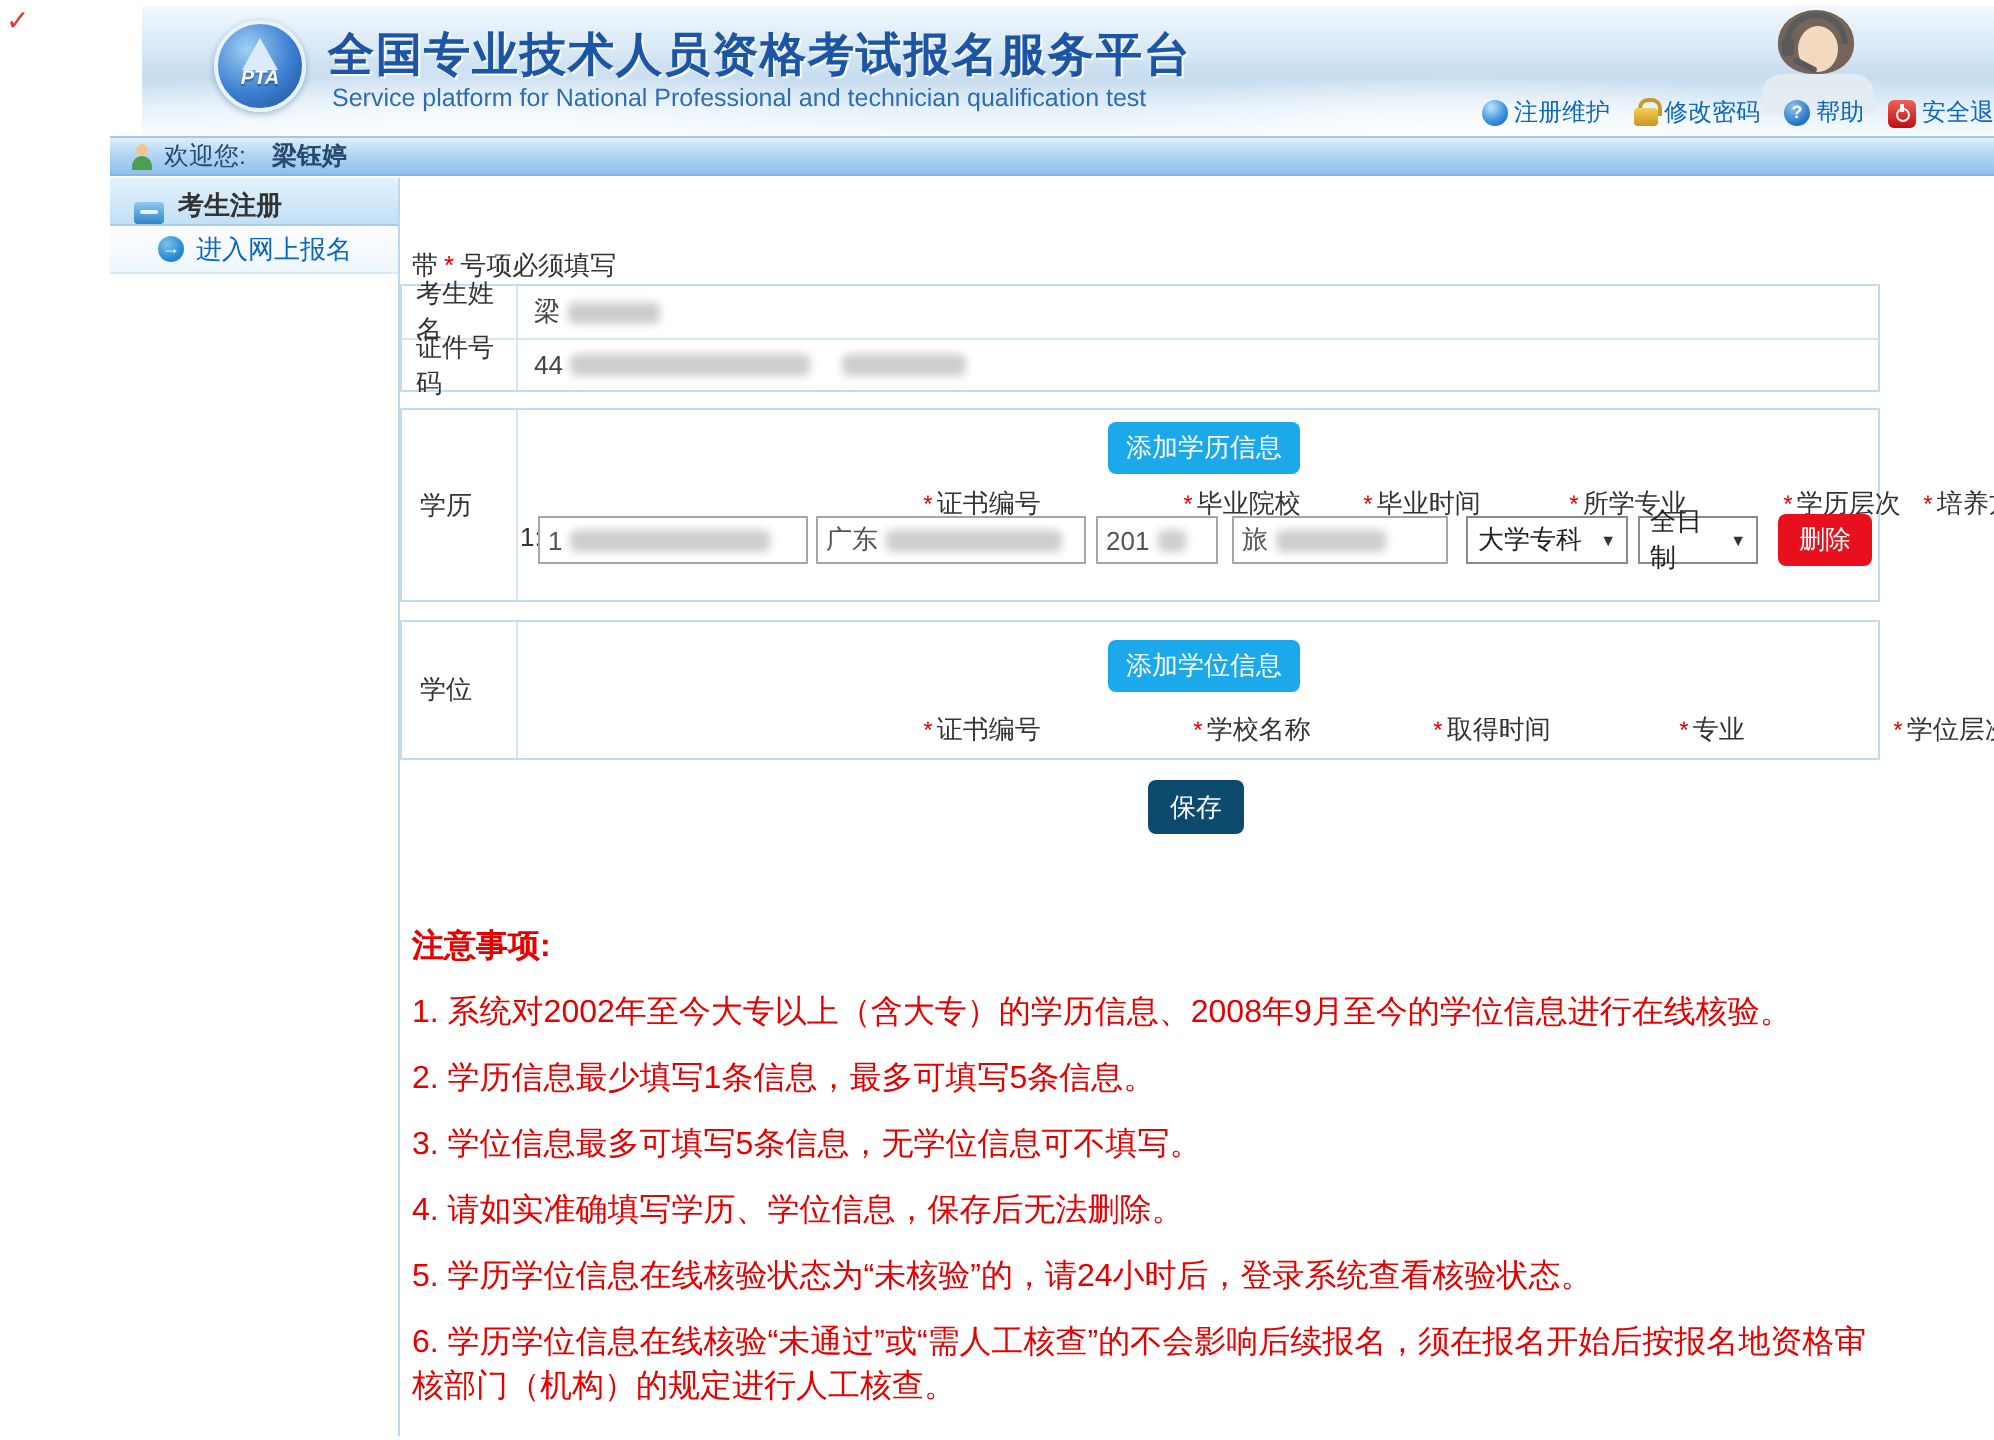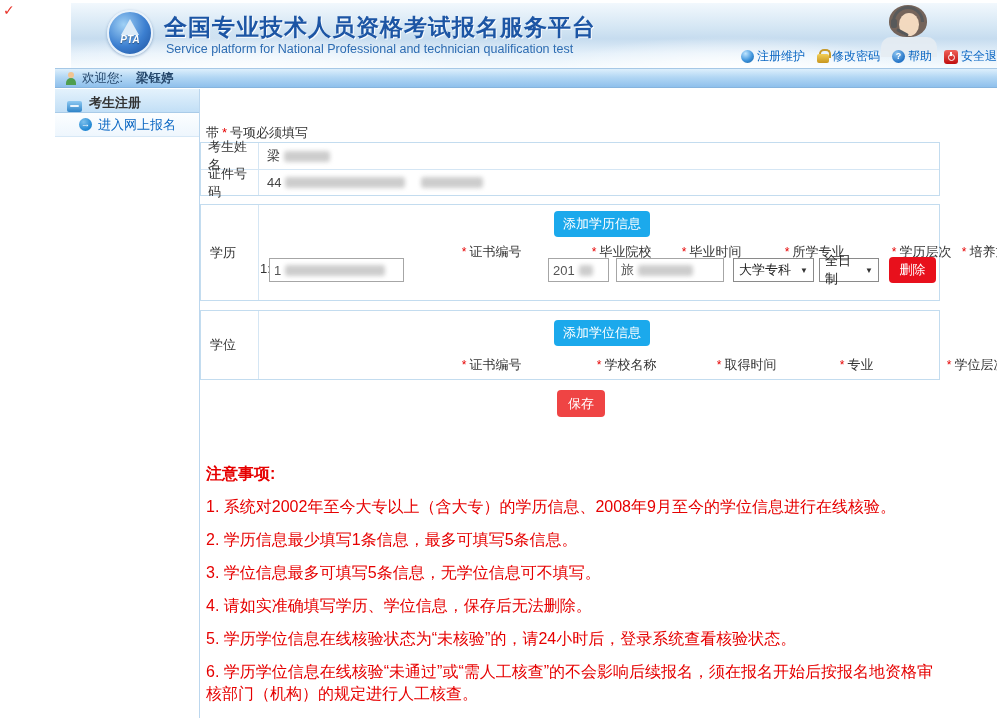--- a/index.html
+++ b/index.html
@@ -103,34 +103,34 @@
   .cell-value { padding-left:8px; display:flex; align-items:center; color:#444; }
   .blur-bar { display:inline-block; height:11px; background:#cdcdcd; border-radius:3px; filter:blur(2px); margin-left:4px; vertical-align:middle; }
 
   .blk-xueli { top:201px; height:97px; }
   .blk-xuewei { top:307px; height:70px;padding-left:22px; }
   .sec-label { position:absolute; left:0; top:0; bottom:0; width:58px; border-right:1px solid #d5e6f4;
     display:flex; align-items:center; padding-left:9px; font-size:13px; color:#333; }
   .btn-add { position:absolute; left:353px; width:96px; height:26px; background:#1ba9ec; color:#fff;
     border:none; border-radius:4px; font-size:13px; cursor:pointer;
     font-family:"Liberation Sans","DejaVu Sans",sans-serif; }
-  .colhead { position:absolute; transform:translateX(-50%); font-size:13px; color:#333; white-space:nowrap;font-family:Liberation Mono, monospace; }
+  .colhead { position:absolute; transform:translateX(-50%); font-size:13px; color:#333; white-space:nowrap; }
   .colhead .star { font-size:12px; margin:0 2px 0 0; }
 
   .row-idx { position:absolute; left:59px; top:56px; font-size:13px; color:#333; }
   .inp { position:absolute; top:53px; height:24px; border:1px solid #a6a6a6; background:#fff;
     display:flex; align-items:center; padding-left:4px; font-size:13px; color:#555; overflow:hidden; }
   .sel { position:absolute; top:53px; height:24px; border:1px solid #8a8a8a; background:#fff;
     display:flex; align-items:center; justify-content:space-between; padding:0 5px; font-size:13px; color:#222; cursor:pointer; }
   .sel .arr { font-size:8px; color:#333; margin-left:4px; }
   .btn-del { position:absolute; left:688px; top:52px; width:47px; height:26px; background:#e8101c; color:#fff;
     border:none; border-radius:4px; font-size:13px; cursor:pointer;
     font-family:"Liberation Sans","DejaVu Sans",sans-serif; }
 
-  .btn-save { position:absolute; left:502px; top:387px; width:48px; height:27px; background:#ef4444; color:#fff;
+  .btn-save { position:absolute; left:519px; top:387px; width:48px; height:27px; background:#0c4a6e; color:#fff;
     border:none; border-radius:4px; font-size:13px; cursor:pointer;
     font-family:"Liberation Sans","DejaVu Sans",sans-serif; }
 
   
   .notes { position:absolute; left:151px; top:460px; width:738px; color:#e60000; font-size:16px; }
   .notes p { line-height:22px; margin-bottom:11px; }
   .notes .nt { font-weight:bold; }
 </style>
 </head>
 <body>
@@ -222,20 +222,24 @@
     <span class="colhead" style="left:420px; top:38px"><span class="star">*</span><span>毕业院校</span></span>
     <span class="colhead" style="left:510px; top:38px"><span class="star">*</span><span>毕业时间</span></span>
     <span class="colhead" style="left:613px; top:38px"><span class="star">*</span><span>所学专业</span></span>
     <span class="colhead" style="left:720px; top:38px"><span class="star">*</span><span>学历层次</span></span>
     <span class="colhead" style="left:790px; top:38px"><span class="star">*</span><span>培养方式</span></span>
 
     <span class="row-idx">1:</span>
     <div class="inp" style="left:68px; width:135px">
       <span>1</span>
       <span class="blur-bar" style="width:100px"></span>
+    </div>
+    <div class="inp" style="left:207px; width:135px">
+      <span>广东</span>
+      <span class="blur-bar" style="width:88px"></span>
     </div>
     <div class="inp" style="left:347px; width:61px">
       <span>201</span>
       <span class="blur-bar" style="width:14px"></span>
     </div>
     <div class="inp" style="left:415px; width:108px">
       <span>旅</span>
       <span class="blur-bar" style="width:55px"></span>
     </div>
     <div class="sel" style="left:532px; width:81px">

